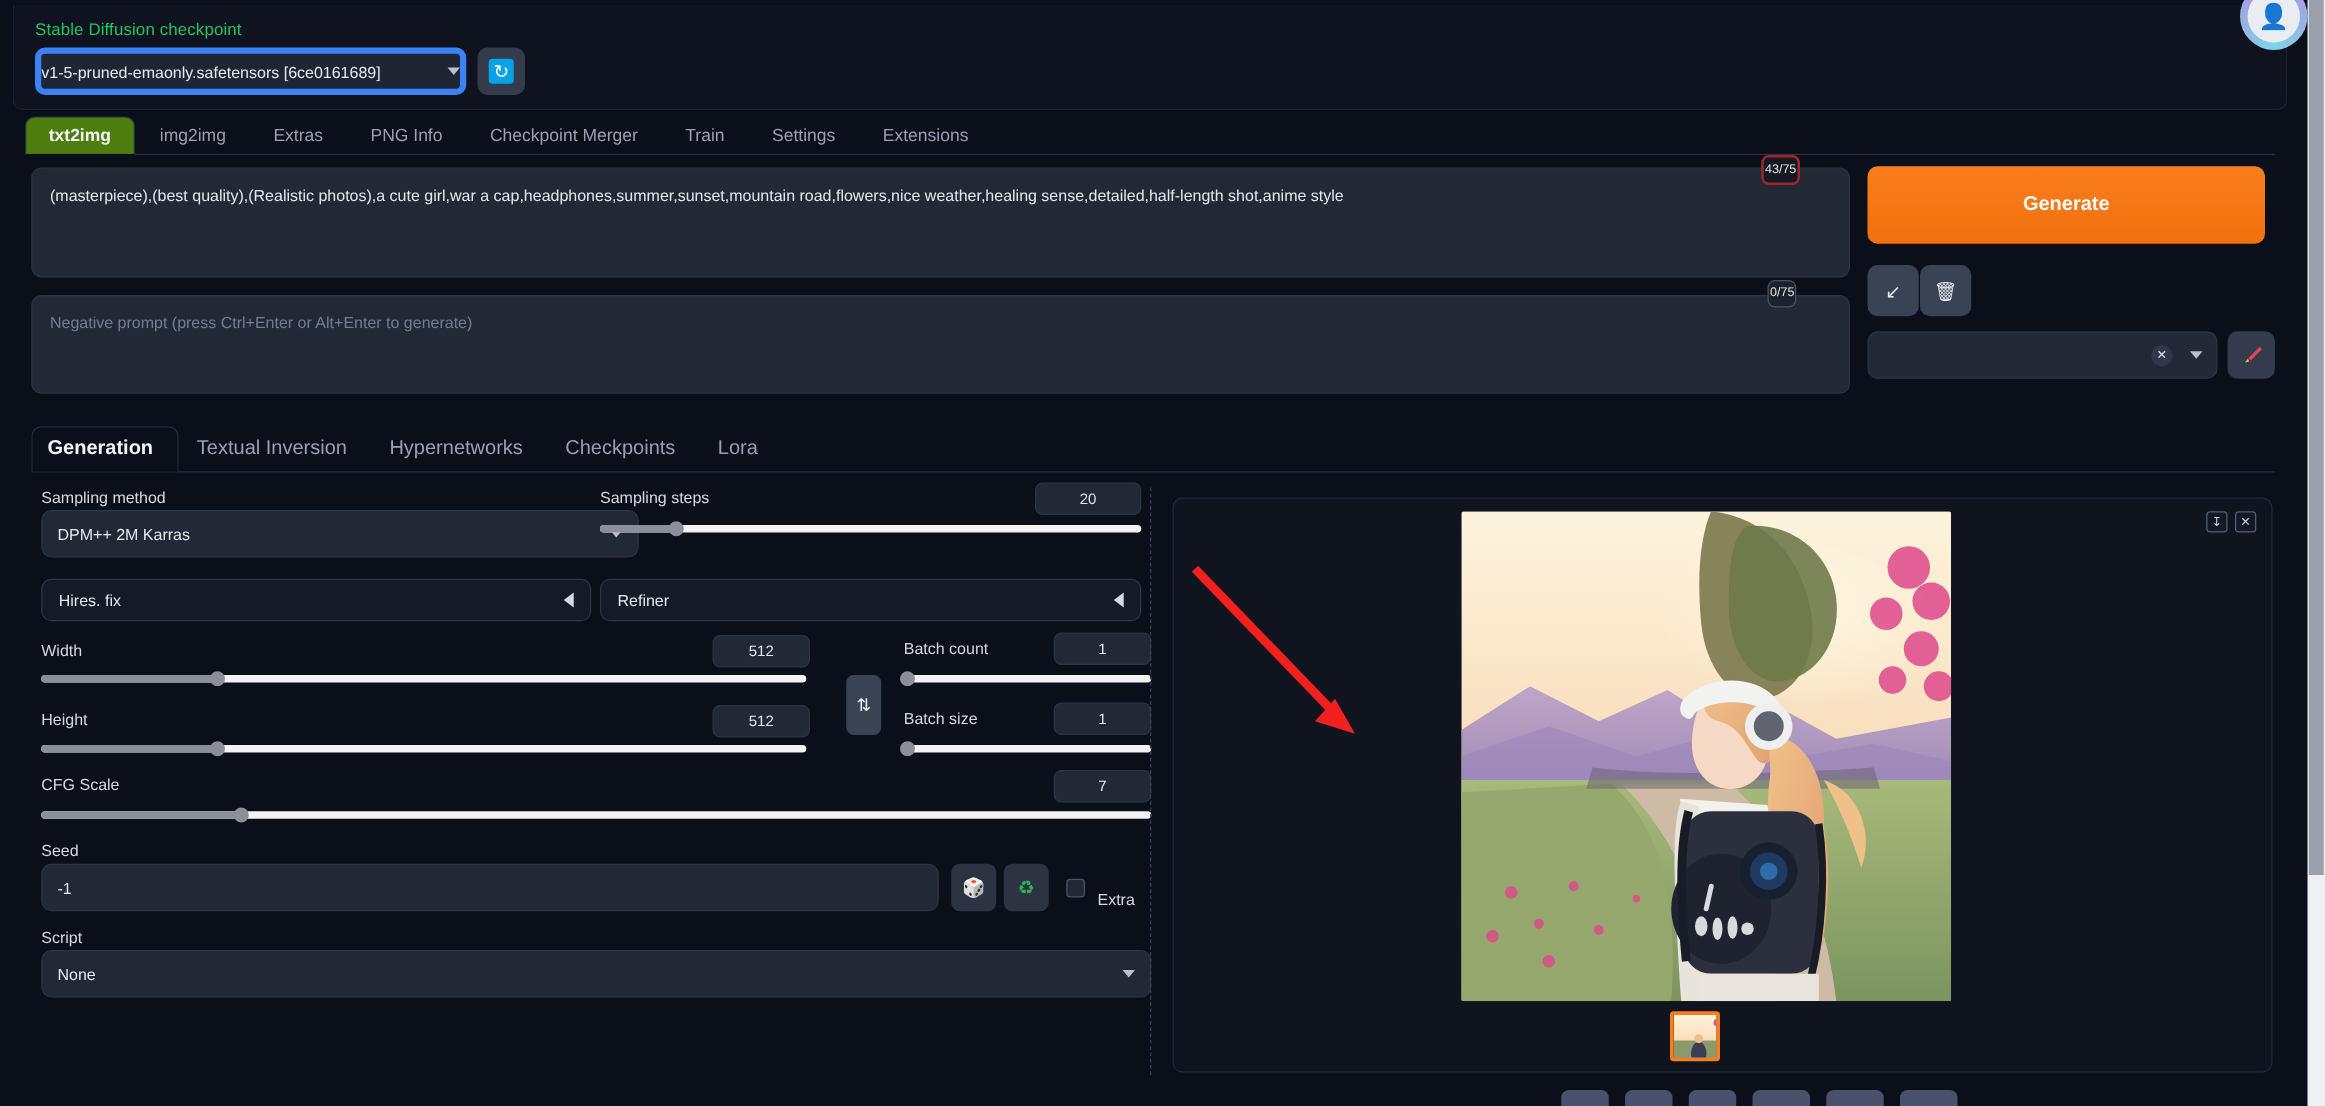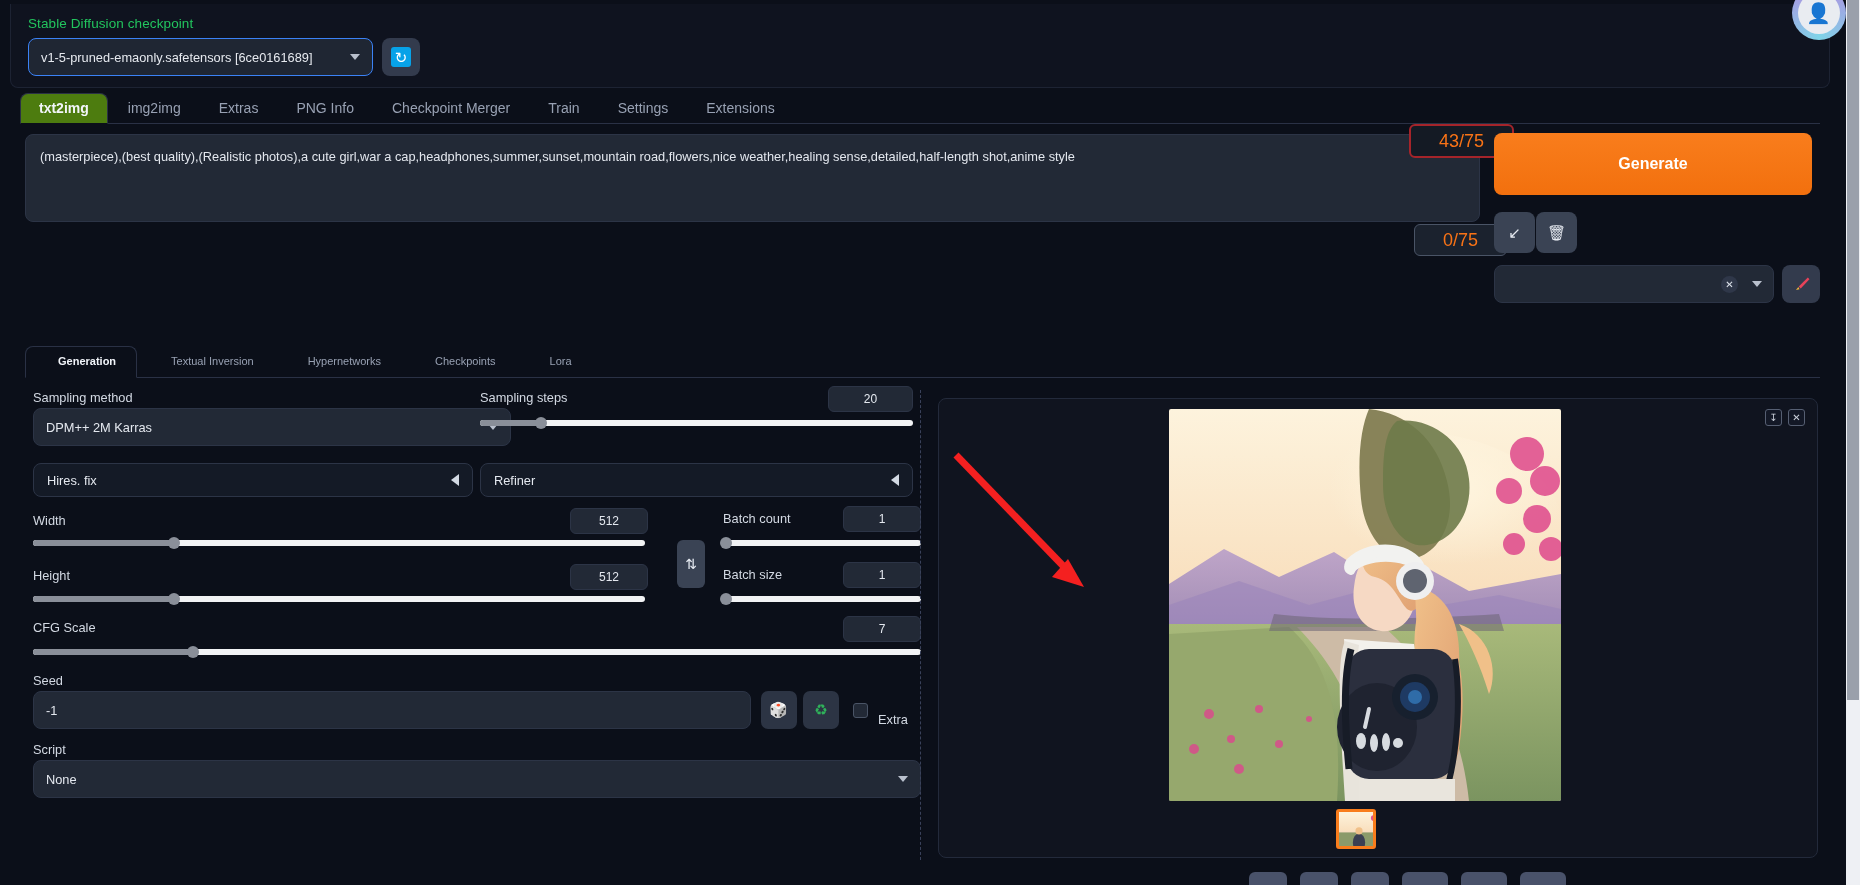--- a/index.html
+++ b/index.html
@@ -26,24 +26,24 @@
     border-radius: 0 0 8px 8px;
   }
   .ckpt-label {
     position: absolute; left: 17px; top: 12px;
     font-size: 13.5px; color: #22c55e; letter-spacing: .1px;
   }
   .ckpt-select {
     position: absolute; left: 17px; top: 34px;
     width: 345px; height: 38px;
     background: #1f2633;
-    border: 1px solid #3b82f6;
+    border: 5px solid #3b82f6;
     border-radius: 8px;
     display: flex; align-items: center;
-    padding: 0 12px;
+    padding: 0 0;
     cursor: pointer;
   }
   .ckpt-select .val {
     flex: 1; font-size: 12.8px; color: #e6e9ef; white-space: nowrap; overflow: hidden;
   }
   .caret-down {
     width: 0; height: 0;
     border-left: 5px solid transparent;
     border-right: 5px solid transparent;
     border-top: 6px solid #b9c0cd;
@@ -111,23 +111,23 @@
     padding: 13px 14px;
     font-size: 12.8px;
     color: #737d91;
     cursor: text;
   }
   .tokcount {
     position: absolute;
     background: #1b222e;
     border: 1px solid #4a5466;
     border-radius: 6px;
-    font-size: 18px;
-    color: #f97316;
-    padding: 3px 28px;
+    font-size: 10px;
+    color: #e5e5e5;
+    padding: 3px 1px;
     line-height: 1.35;
   }
   .tokcount.hl { border: 2px solid #a5242a; background: #141a24; }
   #tok-pos { left: 1409px; top: 124px; }
   #tok-neg { left: 1414px; top: 224px; }
 
   
   .gen-btn {
     position: absolute; left: 1494px; top: 133px;
     width: 318px; height: 62px;
@@ -172,22 +172,22 @@
   }
 
   
   .subtabs {
     position: absolute; left: 25px; top: 340px;
     width: 1795px; height: 38px;
     border-bottom: 1px solid #2a3145;
     display: flex; align-items: flex-end; gap: 2px;
   }
   .stab {
-    padding: 9px 20px 10px 32px;
-    font-size: 11px; color: #98a1b3; cursor: pointer;
+    padding: 9px 20px 10px 12px;
+    font-size: 16px; color: #98a1b3; cursor: pointer;
     border-radius: 8px 8px 0 0; line-height: 1;
   }
   .stab.active {
     color: #f2f5fa; font-weight: bold;
     border: 1px solid #2a3145; border-bottom: 1px solid #0b0f19;
     margin-bottom: -1px;
   }
 
   
   .settings { position: absolute; left: 25px; top: 390px; width: 900px; height: 495px; }
@@ -301,20 +301,21 @@
     <div class="mtab">PNG Info</div>
     <div class="mtab">Checkpoint Merger</div>
     <div class="mtab">Train</div>
     <div class="mtab">Settings</div>
     <div class="mtab">Extensions</div>
   </div>
 
   <div class="prompt-wrap">
     <div class="prompt-box">(masterpiece),(best quality),(Realistic photos),a cute girl,war a cap,headphones,summer,sunset,mountain road,flowers,nice weather,healing sense,detailed,half-length shot,anime style</div>
   </div>
+  <div class="neg-box" placeholder="Negative prompt (press Ctrl+Enter or Alt+Enter to generate)">Negative prompt (press Ctrl+Enter or Alt+Enter to generate)</div>
 
   <div class="tokcount hl" id="tok-pos">43/75</div>
   <div class="tokcount" id="tok-neg">0/75</div>
 
   <div class="gen-btn">Generate</div>
   <div class="sq-btn" id="btn-arrow">
     <span>↙</span>
   </div>
   <div class="sq-btn" id="btn-trash">
     <span>🗑</span>

